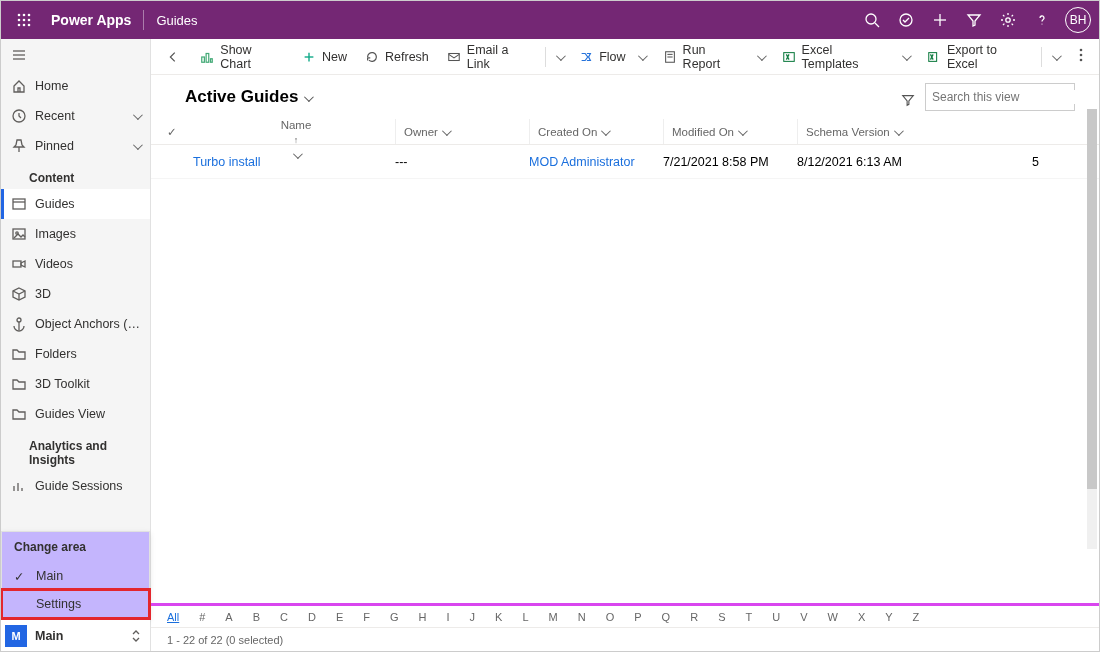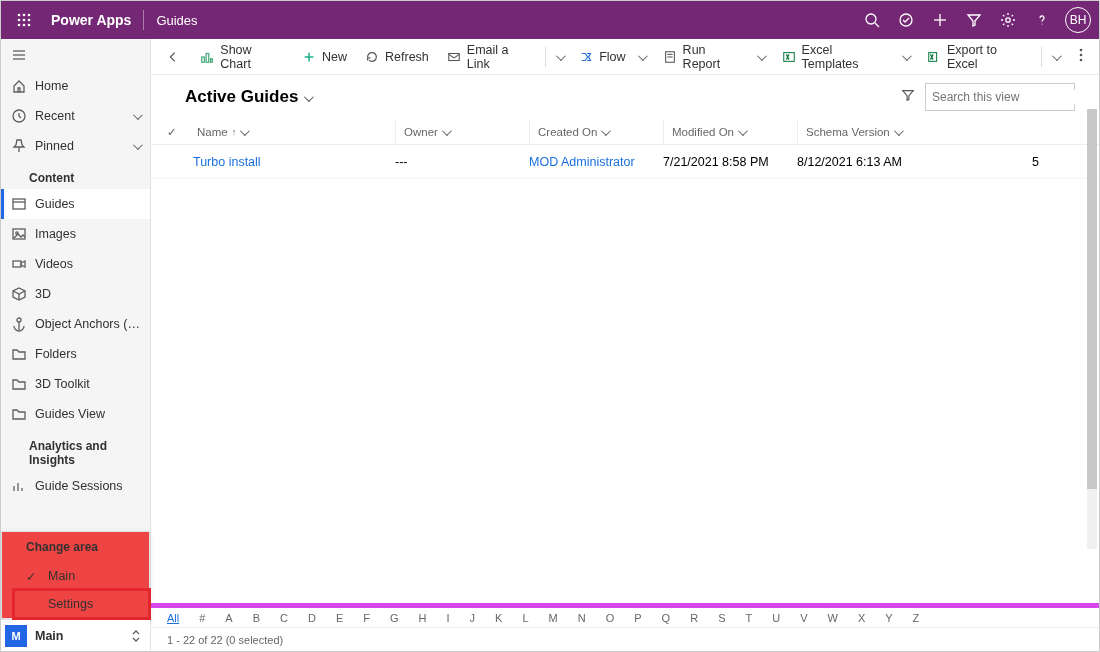--- a/index.html
+++ b/index.html
@@ -23,21 +23,21 @@
   .sidebar { width: 150px; background: #f5f5f5; border-right: 1px solid #e1e1e1; display: flex; flex-direction: column; font-size: 12.5px; color: #323130; position: relative; }
   .sidebar .hamburger { height: 32px; display: flex; align-items: center; padding: 0 10px; cursor: pointer; }
   .nav-item { height: 30px; display: flex; align-items: center; padding: 0 10px; gap: 8px; cursor: pointer; white-space: nowrap; overflow: hidden; text-overflow: ellipsis; }
   .nav-item.selected { background: #fff; box-shadow: inset 3px 0 0 #2266e3; }
   .nav-item .lbl { flex: 1; overflow: hidden; text-overflow: ellipsis; }
   .nav-item .chev { color: #666; }
   .nav-section { padding: 10px 28px 4px; font-weight: 600; font-size: 12px; }
   .nav-icon { width: 16px; height: 16px; stroke: #605e5c; fill: none; stroke-width: 1.3; flex-shrink: 0; }
 
   .area-switcher { margin-top: auto; }
-  .area-pop { background: #ef4444; border: 1px solid #e1e1e1; box-shadow: 0 2px 6px rgba(0,0,0,.1); padding-left: 12px; }
+  .area-pop { background: #c4b5fd; border: 1px solid #e1e1e1; box-shadow: 0 2px 6px rgba(0,0,0,.1); }
   .area-pop .hdr { padding: 8px 12px; font-weight: 600; font-size: 12px; }
   .area-opt { height: 28px; display: flex; align-items: center; padding: 0 12px; gap: 8px; cursor: pointer; font-size: 12.5px; }
   .area-opt.highlight { outline: 3px solid #e3262d; outline-offset: -1px; }
   .area-opt .check { width: 14px; }
   .area-current { height: 32px; background: #fff; display: flex; align-items: center; padding: 0 6px 0 0; gap: 8px; border-top: 1px solid #e1e1e1; cursor: pointer; }
   .area-current .badge { width: 22px; height: 22px; background: #2266e3; color: #fff; font-size: 11px; font-weight: 600; display: flex; align-items: center; justify-content: center; margin-left: 4px; }
   .area-current .lbl { flex: 1; font-weight: 600; font-size: 12.5px; }
 
   
   .main { flex: 1; display: flex; flex-direction: column; position: relative; }
@@ -46,40 +46,40 @@
   .cmdbar .back { width: 36px; display: flex; align-items: center; justify-content: center; cursor: pointer; }
   .cmd { display: flex; align-items: center; gap: 6px; padding: 0 8px; height: 30px; cursor: pointer; }
   .cmd .ico { width: 14px; height: 14px; display: flex; align-items: center; justify-content: center; }
   .cmd .ico svg { width: 14px; height: 14px; }
   .cmdbar .sep { width: 1px; height: 20px; background: #ddd; margin: 0 2px; }
   .cmdbar .chev-sm { padding: 0 6px; color: #666; cursor: pointer; }
   .cmdbar .overflow { margin-left: auto; padding: 0 12px; cursor: pointer; }
 
   .view-header { display: flex; align-items: center; height: 44px; padding: 0 24px 0 34px; gap: 17px; }
   .view-header .title { font-size: 17px; font-weight: 600; display: flex; align-items: center; gap: 6px; cursor: pointer; }
-  .view-header .right { margin-left: auto; display: flex; align-items: center; gap: 10px; }
+  .view-header .right { margin-left: auto; display: flex; align-items: flex-end; gap: 10px; }
   .search-box { display: flex; align-items: center; border: 1px solid #ccc; height: 28px; width: 150px; padding: 0 6px; }
   .search-box input { border: none; outline: none; flex: 1; font-size: 12px; }
 
   .grid-head { display: flex; align-items: center; height: 26px; padding: 0 0 0 16px; font-size: 11.5px; color: #666; border-bottom: 1px solid #edebe9; }
   .grid-row  { display: flex; align-items: center; height: 34px; padding: 0 0 0 16px; font-size: 12.5px; border-bottom: 1px solid #f5f5f5; }
   .col-chk   { width: 22px; }
-  .col-name  { width: 206px; padding-left: 4px; }
+  .col-name  { width: 206px; padding-left: 4px; flex-direction: column; }
   .col-pf    { width: 134px; }
   .col-owner { width: 134px; }
   .col-co    { width: 134px; }
   .col-mo    { width: 134px; }
   .col-sv    { width: 134px; text-align: right; padding-right: 26px; }
   .colhdr { display: flex; align-items: center; gap: 4px; border-left: 1px solid #eee; padding-left: 8px; height: 100%; }
   .grid-head .col-chk, .grid-head .col-name.first { border-left: none; }
   .link { color: #1a6fdd; cursor: pointer; }
 
   .grid-body { flex: 1; overflow-y: auto; }
 
-  .alpha-bar { height: 24px; border-top: 5px solid #d946ef; display: flex; align-items: center; padding-left: 16px; font-size: 11px; color: #666; gap: 20px; }
+  .alpha-bar { height: 24px; border-top: 3px solid #d946ef; display: flex; align-items: center; padding-left: 16px; font-size: 11px; color: #666; gap: 20px; }
   .alpha-bar span { cursor: pointer; }
   .alpha-bar .active { color: #1a6fdd; text-decoration: underline; }
   .status-bar { height: 24px; border-top: 1px solid #edebe9; display: flex; align-items: center; padding-left: 16px; font-size: 11px; color: #666; }
 
   .chev-down { display:inline-block; }
   .chev-down::before { content: ""; display:inline-block; width:6px; height:6px; border-right:1.2px solid currentColor; border-bottom:1.2px solid currentColor; transform: rotate(45deg) translateY(-2px); }
 
   .scroll-track { position:absolute; right:2px; top:70px; width:10px; height:440px; background:#f0f0f0; }
   .scroll-thumb { position:absolute; right:2px; top:70px; width:10px; height:380px; background:#c8c8c8; }
 </style>

